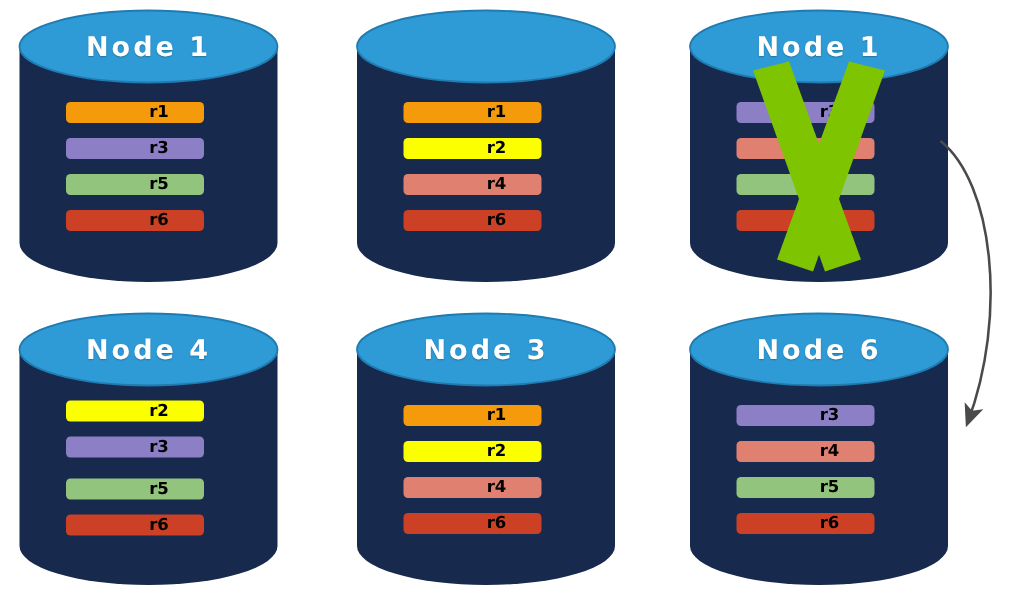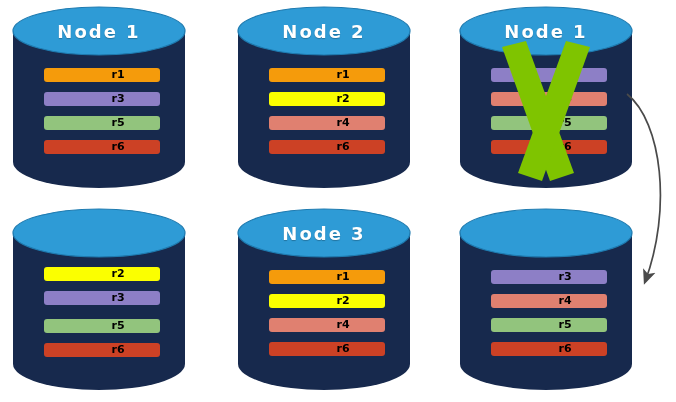--- a/index.html
+++ b/index.html
@@ -48,21 +48,21 @@
   .bars {
     position: absolute;
     left: 0;
     top: 0;
     width: 176px;
     height: 185px;
   }
   .bar {
     position: absolute;
     left: 33px;
-    width: 116px;
+    width: 92px;
     height: 14px;
     border-radius: 3px;
     color: #000000;
     font-size: 11px;
     font-weight: bold;
     text-align: center;
     line-height: 14px;
     font-family: "DejaVu Sans", "Liberation Sans", sans-serif;
     box-sizing: border-box;
     padding-left: 32px;
@@ -101,21 +101,20 @@
           <div class="bar" style="top: 87px; background: rgb(141, 127, 198);">r3</div>
           <div class="bar" style="top: 111px; background: rgb(146, 196, 125);">r5</div>
           <div class="bar" style="top: 135px; background: rgb(204, 65, 37);">r6</div>
         </div>
       </div>
       <div class="node" style="left: 236px; top: 5px;">
         <svg class="node-svg" viewBox="0 0 176 185">
           <path d="M 2 26 L 2 157 A 86 26 0 0 0 174 157 L 174 26 Z" fill="#17294d"></path>
           <ellipse cx="88" cy="26" rx="86" ry="24" fill="#2e9bd6" stroke="#1f7bb0" stroke-width="1.2"></ellipse>
         </svg>
-        <div class="node-title">Node 2</div>
         <div class="bars">
           <div class="bar" style="top: 63px; background: rgb(245, 155, 11);">r1</div>
           <div class="bar" style="top: 87px; background: rgb(251, 255, 0);">r2</div>
           <div class="bar" style="top: 111px; background: rgb(224, 128, 112);">r4</div>
           <div class="bar" style="top: 135px; background: rgb(204, 65, 37);">r6</div>
         </div>
       </div>
       <div class="node" style="left: 458px; top: 5px;">
         <svg class="node-svg" viewBox="0 0 176 185">
           <path d="M 2 26 L 2 157 A 86 26 0 0 0 174 157 L 174 26 Z" fill="#17294d"></path>
@@ -133,20 +132,21 @@
             <path d="M 44 42 L 68 36 L 116 168 L 92 176 Z"></path>
             <path d="M 108 36 L 132 42 L 84 176 L 60 168 Z"></path>
           </g>
         </svg>
       </div>
       <div class="node" style="left: 11px; top: 207px;">
         <svg class="node-svg" viewBox="0 0 176 185">
           <path d="M 2 26 L 2 157 A 86 26 0 0 0 174 157 L 174 26 Z" fill="#17294d"></path>
           <ellipse cx="88" cy="26" rx="86" ry="24" fill="#2e9bd6" stroke="#1f7bb0" stroke-width="1.2"></ellipse>
         </svg>
+        <div class="node-title">Node 4</div>
         <div class="bars">
           <div class="bar" style="top: 60px; background: rgb(251, 255, 0);">r2</div>
           <div class="bar" style="top: 84px; background: rgb(141, 127, 198);">r3</div>
           <div class="bar" style="top: 112px; background: rgb(146, 196, 125);">r5</div>
           <div class="bar" style="top: 136px; background: rgb(204, 65, 37);">r6</div>
         </div>
       </div>
       <div class="node" style="left: 236px; top: 207px;">
         <svg class="node-svg" viewBox="0 0 176 185">
           <path d="M 2 26 L 2 157 A 86 26 0 0 0 174 157 L 174 26 Z" fill="#17294d"></path>
@@ -158,20 +158,21 @@
           <div class="bar" style="top: 87px; background: rgb(251, 255, 0);">r2</div>
           <div class="bar" style="top: 111px; background: rgb(224, 128, 112);">r4</div>
           <div class="bar" style="top: 135px; background: rgb(204, 65, 37);">r6</div>
         </div>
       </div>
       <div class="node" style="left: 458px; top: 207px;">
         <svg class="node-svg" viewBox="0 0 176 185">
           <path d="M 2 26 L 2 157 A 86 26 0 0 0 174 157 L 174 26 Z" fill="#17294d"></path>
           <ellipse cx="88" cy="26" rx="86" ry="24" fill="#2e9bd6" stroke="#1f7bb0" stroke-width="1.2"></ellipse>
         </svg>
+        <div class="node-title">Node 6</div>
         <div class="bars">
           <div class="bar" style="top: 63px; background: rgb(141, 127, 198);">r3</div>
           <div class="bar" style="top: 87px; background: rgb(224, 128, 112);">r4</div>
           <div class="bar" style="top: 111px; background: rgb(146, 196, 125);">r5</div>
           <div class="bar" style="top: 135px; background: rgb(204, 65, 37);">r6</div>
         </div>
       </div>
     </div>
 
   <svg class="arrow-layer" viewBox="0 0 676 402" xmlns="http://www.w3.org/2000/svg">

